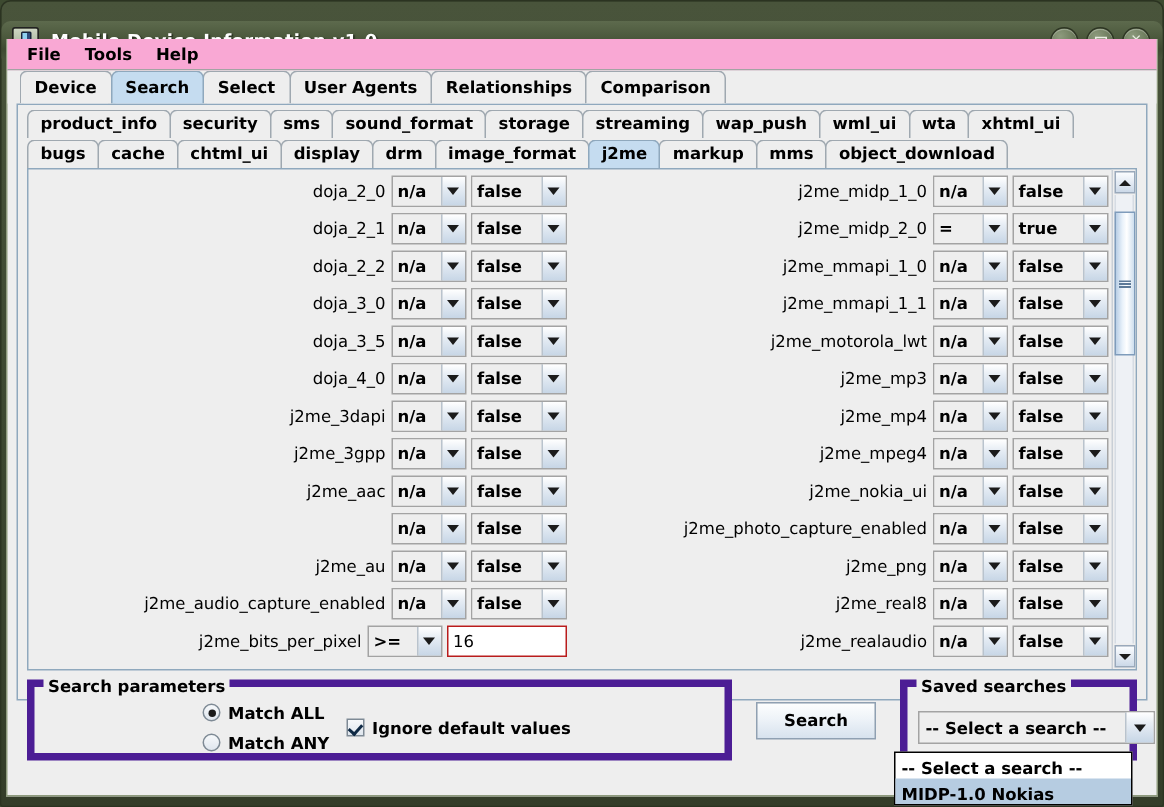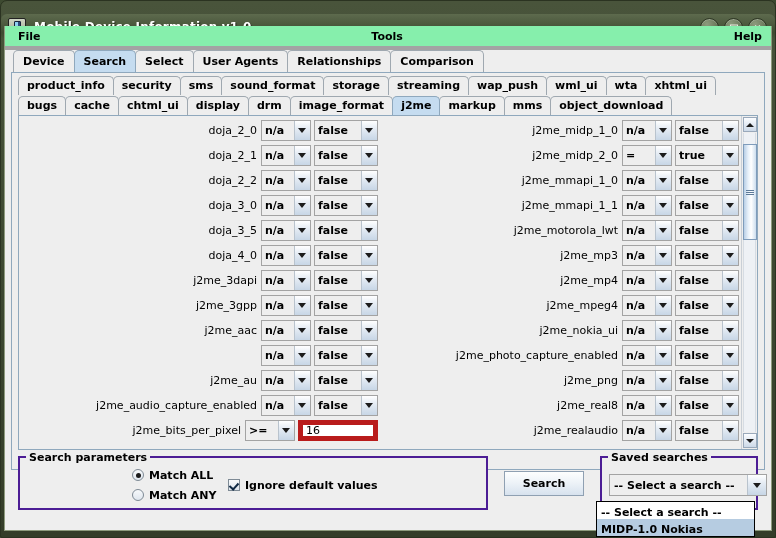--- a/index.html
+++ b/index.html
@@ -117,26 +117,25 @@
     background: #eeeeee;
     border: 1px solid #8d9a7d;
     border-top: none;
     box-sizing: border-box;
     overflow: visible;
   }
 
   
   .menubar {
     height: 20px;
-    background: #86efac;
+    background: #f9a8d4;
     display: flex;
     align-items: center;
     padding-left: 6px;
-    border-bottom: 4px solid #a3a3a3;
-    justify-content: space-between;
+    border-bottom: 1px solid #a3a3a3;
   }
   .menu-item {
     font-size: 11px;
     font-weight: bold;
     color: #000;
     padding: 2px 9px 2px 7px;
     cursor: default;
   }
 
   
@@ -285,21 +284,21 @@
   }
   .combo-op { width: 50px; }
   .combo-op .cval { width: 33px; }
   .combo-val { width: 64px; margin-left: 3px; }
   .combo-val .cval { width: 47px; }
 
   .textfield {
     height: 21px;
     width: 80px;
     margin-left: 3px;
-    border: 5px solid #b91c1c;
+    border: 1px solid #b91c1c;
     background: #ffffff;
     box-sizing: border-box;
     font-size: 11px;
     color: #000;
     display: flex;
     align-items: center;
     padding: 0 3px;
     flex: 0 0 auto;
   }
 
@@ -369,21 +368,21 @@
   
   .bottom {
     position: relative;
     margin: 6px 6px 0 6px;
     display: flex;
     align-items: flex-start;
     height: 62px;
   }
   .group {
     position: relative;
-    border: 2px solid #4c1d95;
+    border: 5px solid #4c1d95;
     box-sizing: border-box;
     background: #eeeeee;
   }
   .group-title {
     position: absolute;
     top: -7px; left: 6px;
     background: #eeeeee;
     padding: 0 3px;
     font-size: 11px;
     font-weight: bold;

